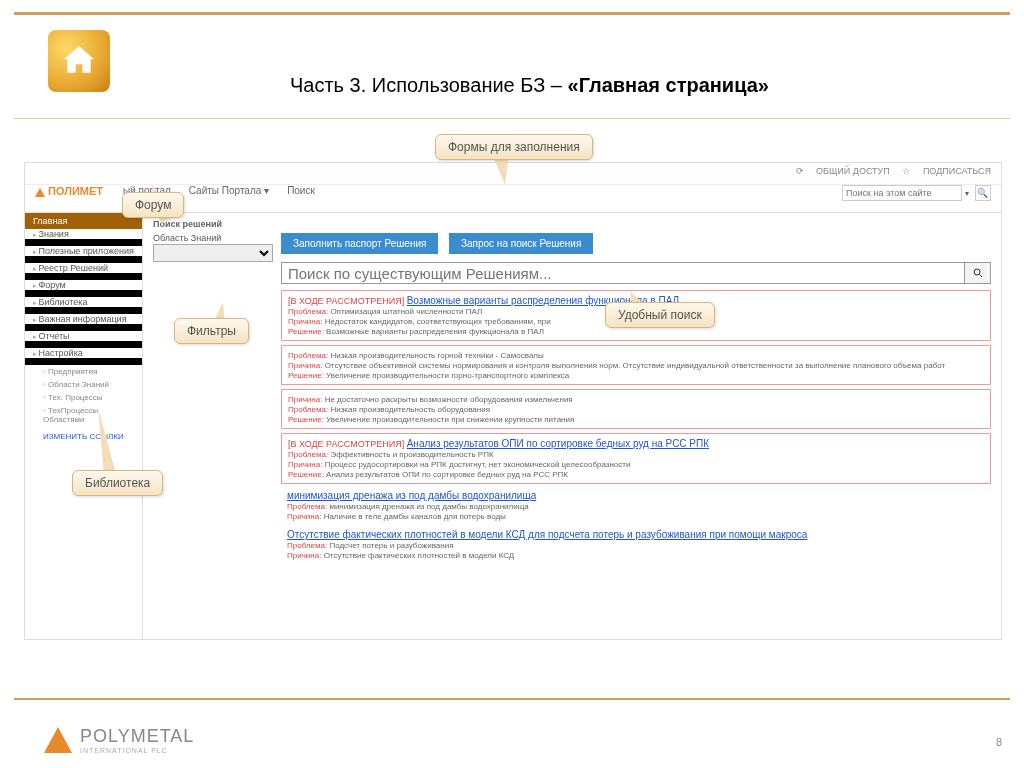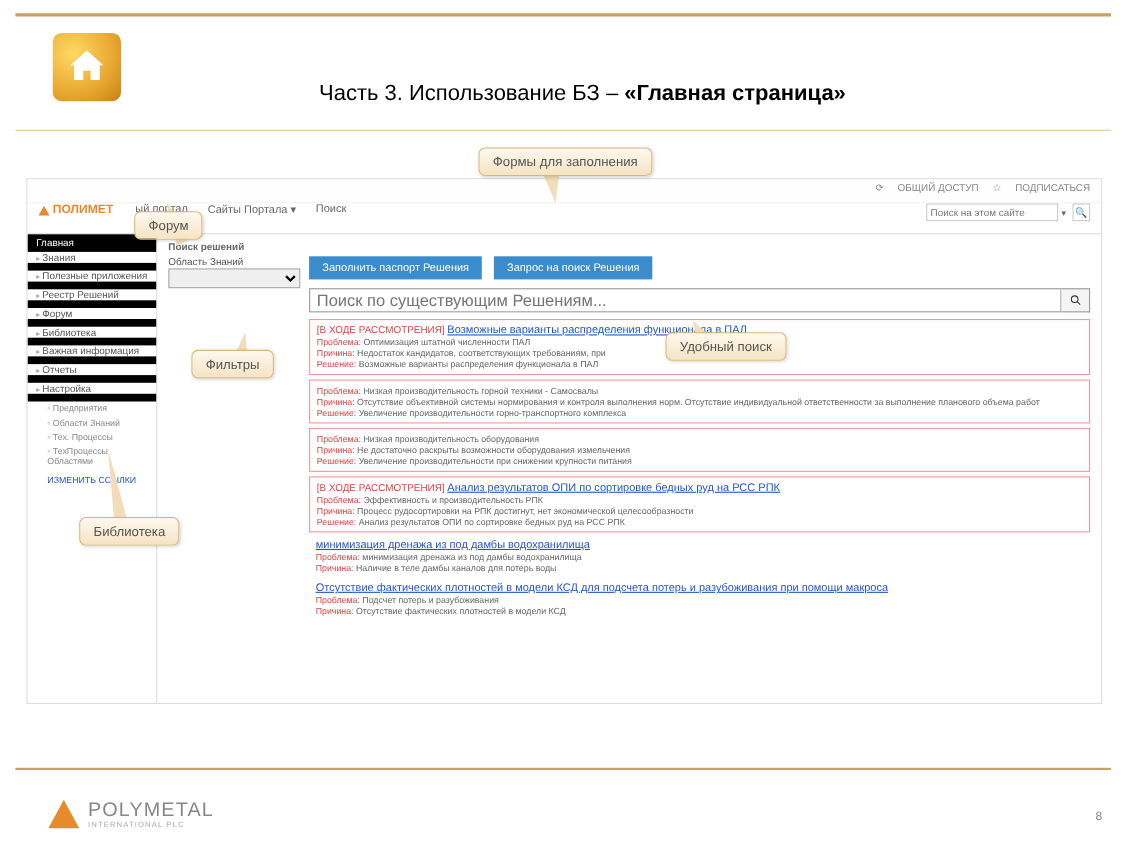--- a/index.html
+++ b/index.html
@@ -15,21 +15,21 @@
 .app-top span{margin-left:10px}
 .app-nav{height:28px;background:#fff;border-bottom:1px solid #ddd;display:flex;align-items:flex-start;padding:0 10px;font-size:10px;color:#666}
 .app-nav .logo{color:#e88a2c;font-weight:bold;font-size:11px;margin-right:20px}
 .app-nav .logo-tri{display:inline-block;width:0;height:0;border-left:5px solid transparent;border-right:5px solid transparent;border-bottom:9px solid #e88a2c;margin-right:3px;vertical-align:middle}
 .app-nav .nitem{margin-right:18px;color:#666}
 .app-nav .search-top{margin-left:auto;display:flex;align-items:center}
 .app-nav .search-top input{width:120px;height:16px;font-size:9px;border:1px solid #ccc;padding:0 3px}
 .app-nav .mag{width:16px;height:16px;border:1px solid #ccc;margin-left:3px;display:flex;align-items:center;justify-content:center;font-size:9px}
 .app-body{display:flex;height:calc(100% - 50px)}
 .sidebar{width:118px;border-right:1px solid #ddd;font-size:9px}
-.sidebar .active{background:#000000;color:#fff;padding:3px 8px}
+.sidebar .active{background:#a16207;color:#fff;padding:3px 8px}
 .sidebar .item{padding:0 8px;color:#555;border-bottom:7px solid #000000}
 .sidebar .item::before{content:"▸ ";color:#aaa;font-size:7px}
 .sidebar .sub{padding:2px 8px 2px 18px;color:#888;font-size:8px}
 .main{flex:1;padding:6px 10px;font-size:9px;overflow:hidden}
 .main .panel-title{color:#666;font-weight:bold;margin-bottom:4px}
 .main-row{display:flex}
 .filter-col{width:128px}
 .filter-col .lbl{font-size:9px;color:#555;margin-bottom:1px}
 .filter-col select{width:120px;height:18px;font-size:9px;border:1px solid #aaa}
 .content-col{flex:1}
@@ -143,22 +143,22 @@
                 <div class="line"><span class="k">Проблема:</span> Оптимизация штатной численности ПАЛ</div>
                 <div class="line"><span class="k">Причина:</span> Недостаток кандидатов, соответствующих требованиям, при</div>
                 <div class="line"><span class="k">Решение:</span> Возможные варианты распределения функционала в ПАЛ</div>
               </div>
               <div class="result">
                 <div class="line"><span class="k">Проблема:</span> Низкая производительность горной техники - Самосвалы</div>
                 <div class="line"><span class="k">Причина:</span> Отсутствие объективной системы нормирования и контроля выполнения норм. Отсутствие индивидуальной ответственности за выполнение планового объема работ</div>
                 <div class="line"><span class="k">Решение:</span> Увеличение производительности горно-транспортного комплекса</div>
               </div>
               <div class="result">
+                <div class="line"><span class="k">Причина:</span> Не достаточно раскрыты возможности оборудования измельчения</div>
                 <div class="line"><span class="k">Проблема:</span> Низкая производительность оборудования</div>
-                <div class="line"><span class="k">Причина:</span> Не достаточно раскрыты возможности оборудования измельчения</div>
                 <div class="line"><span class="k">Решение:</span> Увеличение производительности при снижении крупности питания</div>
               </div>
               <div class="result">
                 <div><span class="status">[В ХОДЕ РАССМОТРЕНИЯ]</span> <span class="title">Анализ результатов ОПИ по сортировке бедных руд на РСС РПК</span></div>
                 <div class="line"><span class="k">Проблема:</span> Эффективность и производительность РПК</div>
                 <div class="line"><span class="k">Причина:</span> Процесс рудосортировки на РПК достигнут, нет экономической целесообразности</div>
                 <div class="line"><span class="k">Решение:</span> Анализ результатов ОПИ по сортировке бедных руд на РСС РПК</div>
               </div>
               <div class="result noborder">
                 <div><span class="title">минимизация дренажа из под дамбы водохранилища</span></div>

